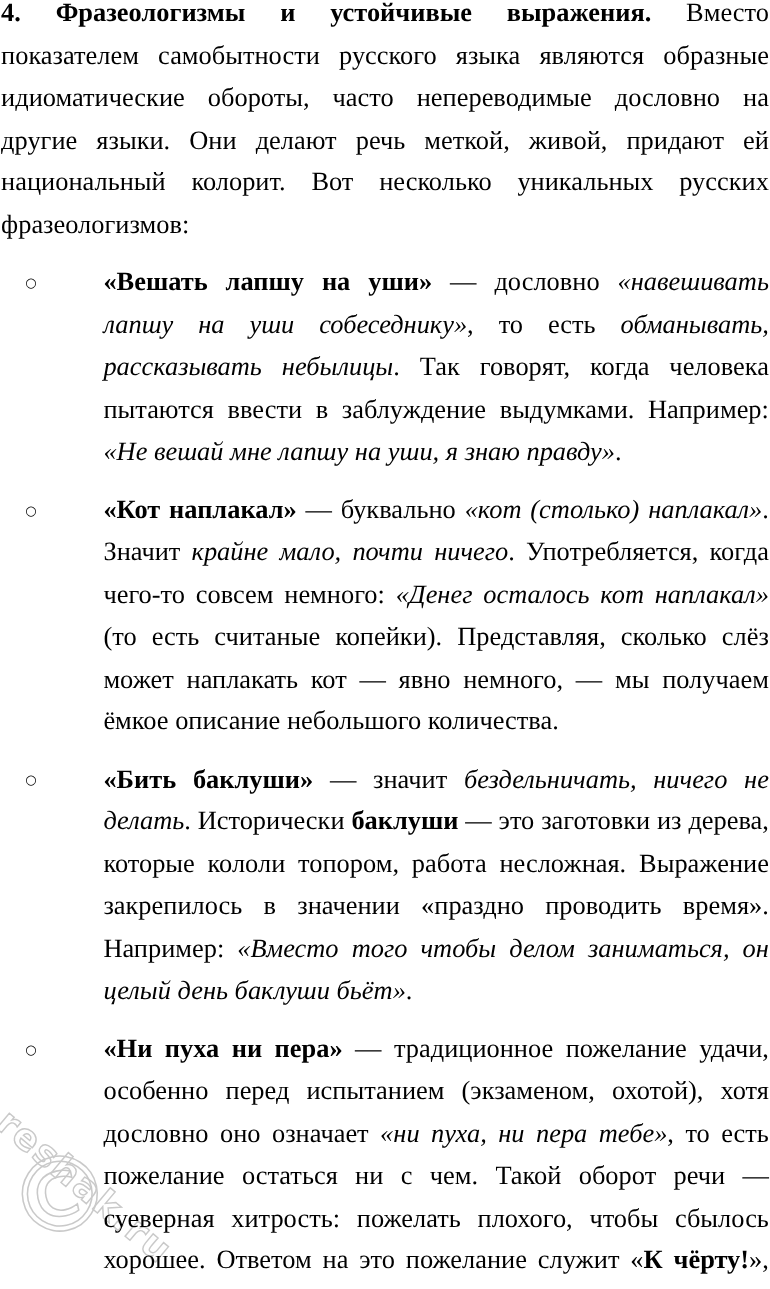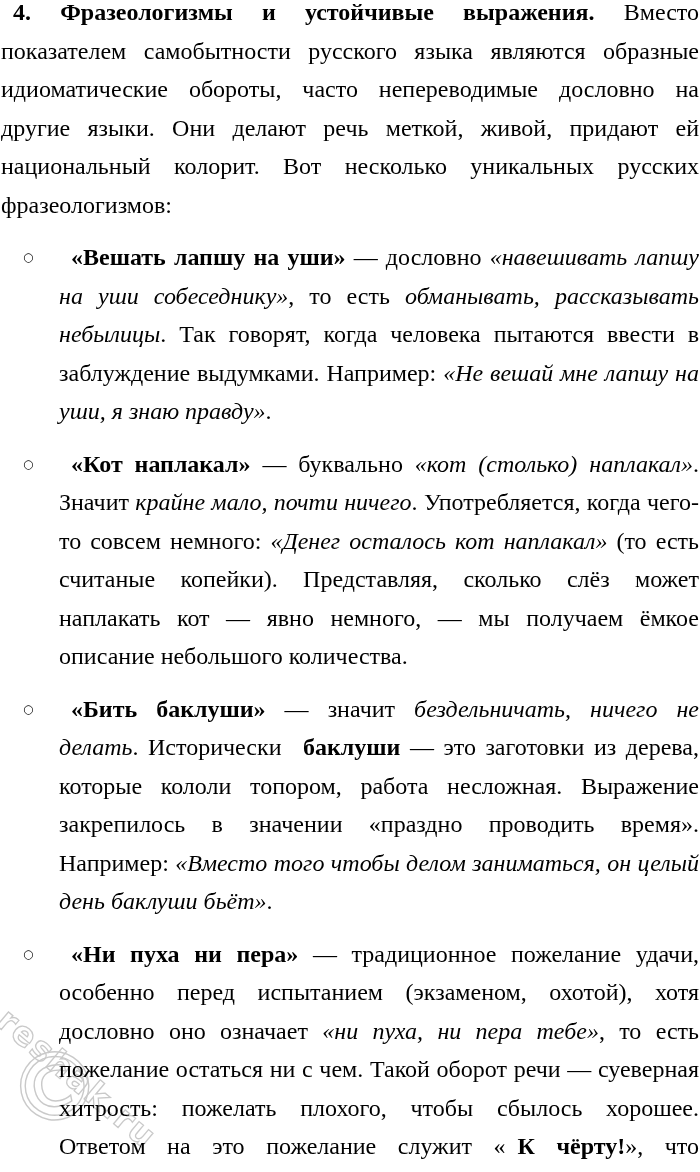--- a/index.html
+++ b/index.html
@@ -78,24 +78,24 @@
   .bullet-marker {
     position: absolute;
     left: 23px;
     top: 0;
     font-family: "DejaVu Sans", sans-serif;
     font-size: 12px;
     line-height: 38.5px;
     color: #000;
   }
   li p.idiom {
-    margin: 0 1px 0 59px;
+    margin: 0 1px 0 94px;
     text-align: justify;
   }
-  .run-b { font-weight: bold; padding-left: 12px; }
+  .run-b { font-weight: bold; }
   .run-i { font-style: italic; }
 </style>
 </head>
 <body>
 
 <div class="page">
 
   <div class="watermark">
     <span class="wm-text">reshak.ru</span>
     <span class="wm-symbol">©</span>

